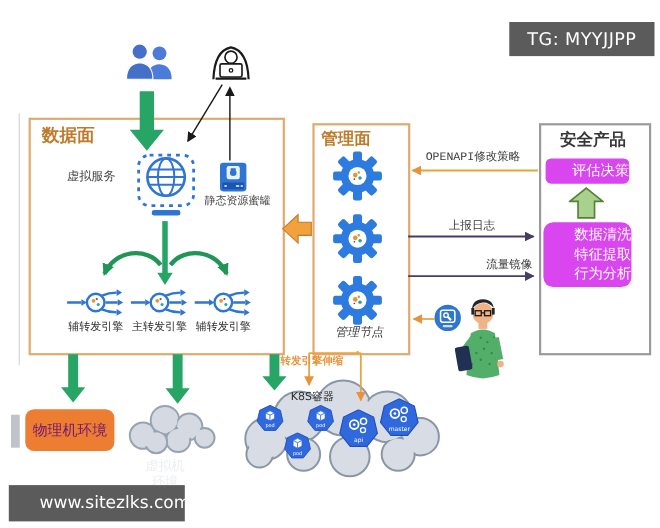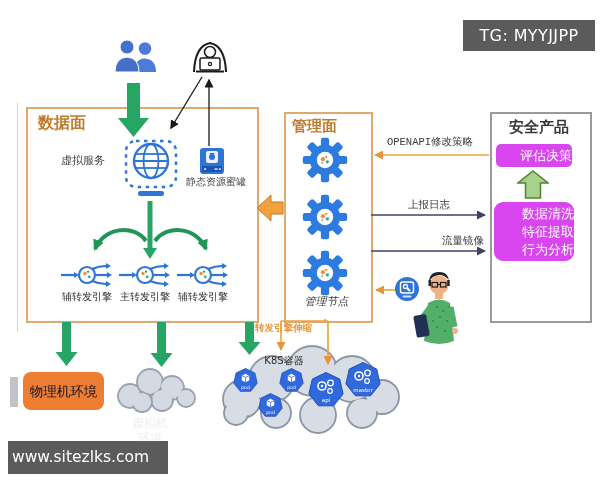--- a/index.html
+++ b/index.html
@@ -3,21 +3,21 @@
 <meta charset="utf-8">
 <style>
   html,body{margin:0;padding:0;background:#ffffff;}
   #canvas{position:relative;width:600px;height:480px;background:#fff;overflow:hidden;
           font-family:"DejaVu Sans","Liberation Sans",sans-serif;}
   svg{display:block;}
 
   
   .banner{position:absolute;background:#5B5B5B;color:#fff;z-index:9;}
   #banner-top{left:463px;top:20px;width:132px;height:31px;line-height:31px;font-size:16px;text-align:center;letter-spacing:.4px;}
-  #banner-bottom{left:8px;top:441px;width:160px;height:33px;line-height:33px;font-size:15.5px;padding-left:4px;box-sizing:border-box;}
+  #banner-bottom{left:8px;top:441px;width:160px;height:33px;line-height:33px;font-size:15.5px;padding-left:28px;box-sizing:border-box;}
 
   
   .plane{position:absolute;border:2px solid #E2A96E;background:#fff;z-index:1;}
   #box-data{left:26px;top:107px;width:229px;height:212px;}
   #box-mgmt{left:284px;top:112px;width:85px;height:207px;}
   #box-sec{left:490px;top:112px;width:98px;height:207px;border-color:#9A9A9A;}
 
   .plane-title{position:absolute;font-weight:bold;color:#BF7B2B;z-index:6;}
   #t-data{left:38px;top:113px;font-size:16px;}
   #t-mgmt{left:292px;top:117px;font-size:15px;}
@@ -37,21 +37,21 @@
   #lbl-vm{left:130px;top:376px;width:40px;text-align:center;font-size:12px;color:#ECEFF3;line-height:1.25;z-index:4;margin-top:40px;}
 
   
   .green-box{position:absolute;background:#d946ef;color:#fff;text-align:right;z-index:3;}
   #box-eval{left:496px;top:144px;width:76px;height:23px;line-height:23px;font-size:13px;border-radius:5px;}
   #box-analysis{left:494px;top:202px;width:80px;height:59px;border-radius:9px;font-size:13px;padding-top:3px;box-sizing:border-box;}
   #box-analysis div{line-height:18px;}
 
   
   #box-phys{position:absolute;left:23px;top:372px;width:81px;height:38px;background:#ED7D31;border-radius:8px;
-            color:#0f172a;font-size:13.5px;text-align:center;line-height:38px;z-index:3;}
+            color:#701a75;font-size:13.5px;text-align:center;line-height:38px;z-index:3;}
 
   
   #edge-line{position:absolute;left:17px;top:103px;width:1px;height:229px;background:#d2d2d2;z-index:0;}
   #edge-slab{position:absolute;left:10px;top:377px;width:8px;height:30px;background:#B5B9C0;opacity:.85;z-index:0;}
 
   .icon-layer{position:absolute;z-index:3;}
   #arrows{position:absolute;left:0;top:0;z-index:5;pointer-events:none;}
 </style>
 </head>
 <body>

